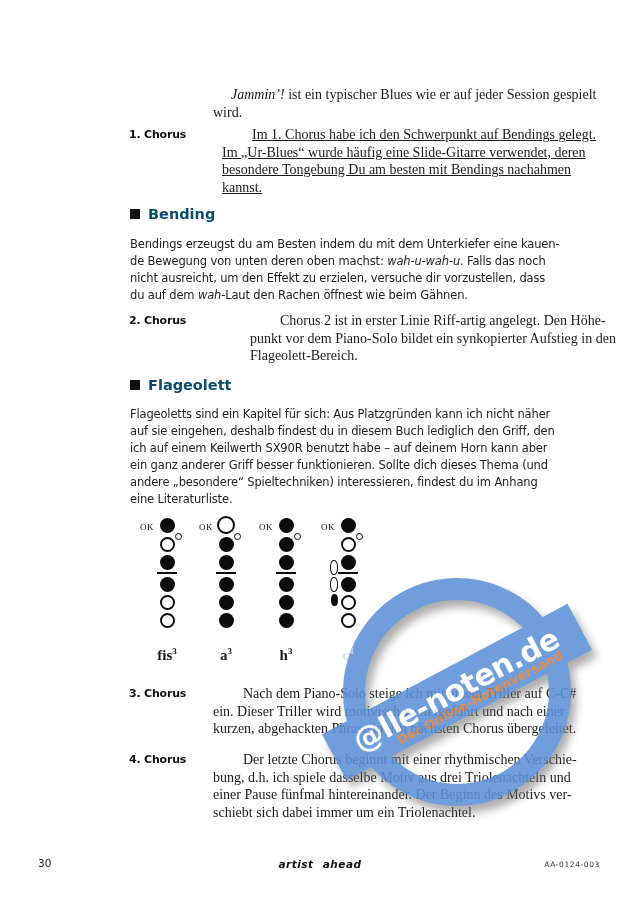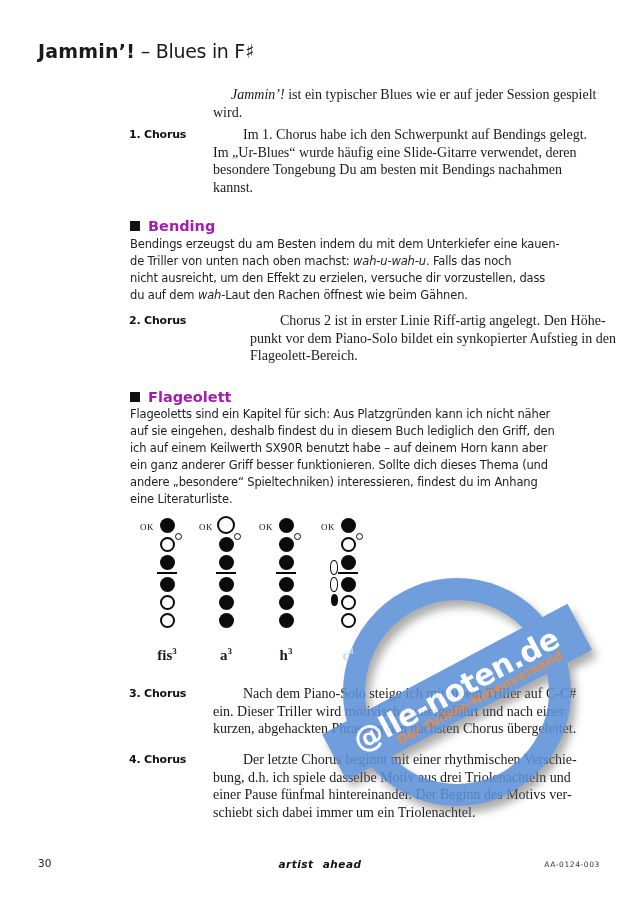--- a/index.html
+++ b/index.html
@@ -21,21 +21,21 @@
   .indent18 { text-indent:18px; }
   .ital { font-style:italic; }
 
   
   .chorus-label {
     font-family:"DejaVu Sans","Liberation Sans",sans-serif;
     font-weight:bold; font-size:11px; letter-spacing:-0.2px; color:#111;
   }
 
   
-  .heading { font-family:"DejaVu Sans","Liberation Sans",sans-serif; font-weight:bold; font-size:14.5px; color:#a21caf;margin-top:12px; }
+  .heading { font-family:"DejaVu Sans","Liberation Sans",sans-serif; font-weight:bold; font-size:14.5px; color:#0c4a6e; }
   .heading .square { display:inline-block; width:10px; height:10px; background:#111; margin-right:8px; }
 
   
   .sans-para {
     font-family:"DejaVu Sans","Liberation Sans",sans-serif;
     font-size:11.5px; line-height:17px; letter-spacing:-0.15px; color:#222; white-space:pre;
   }
   .sans-para .ital { font-style:italic; }
 
   
@@ -68,35 +68,34 @@
                   font-family:"DejaVu Sans","Liberation Sans",sans-serif; font-weight:bold; font-style:italic;
                   font-size:10.5px; word-spacing:5px; letter-spacing:0.5px; color:#111; }
   .footer-code { left:440px; top:860px; width:160px; text-align:right;
                  font-family:"DejaVu Sans","Liberation Sans",sans-serif; font-size:7.5px; letter-spacing:0.6px; color:#333; }
 </style>
 </head>
 <body>
 
 <div class="page">
 
-  <div class="abs title"><span class="main">Jammin’!</span><span class="sub"> – Blues in F♯</span></div>
 
   <div class="abs serif-para indent18" style="left:213px; top:86px; width:370px;"><span class="ital">Jammin’!</span><span> ist ein typischer Blues wie er auf jeder Session gespielt
 wird.</span></div>
 
   <div class="abs chorus-label" style="left:129px; top:128px;">1. Chorus</div>
-  <div class="abs serif-para indent30" style="left:213px; top:126px; width:370px;">Im 1. Chorus habe ich den Schwerpunkt auf Bendings gelegt.
+  <div class="abs serif-para indent30" style="left:222px; top:126px; width:370px;text-decoration:underline;">Im 1. Chorus habe ich den Schwerpunkt auf Bendings gelegt.
 Im „Ur-Blues“ wurde häufig eine Slide-Gitarre verwendet, deren
 besondere Tongebung Du am besten mit Bendings nachahmen
 kannst.</div>
 
   <div class="abs heading" style="left:130px; top:206px;"><span class="square"></span><span>Bending</span></div>
 
   <div class="abs sans-para" style="left:130px; top:236px; width:460px;"><span>Bendings erzeugst du am Besten indem du mit dem Unterkiefer eine kauen-
-de Triller von unten nach oben machst: </span><span class="ital">wah-u-wah-u</span><span>. Falls das noch
+de Bewegung von unten deren oben machst: </span><span class="ital">wah-u-wah-u</span><span>. Falls das noch
 nicht ausreicht, um den Effekt zu erzielen, versuche dir vorzustellen, dass
 du auf dem </span><span class="ital">wah</span><span>-Laut den Rachen öffnest wie beim Gähnen.</span></div>
 
   <div class="abs chorus-label" style="left:129px; top:314px;">2. Chorus</div>
   <div class="abs serif-para indent30" style="left:213px; top:312px; width:370px;margin-left:37px;">Chorus 2 ist in erster Linie Riff-artig angelegt. Den Höhe-
 punkt vor dem Piano-Solo bildet ein synkopierter Aufstieg in den
 Flageolett-Bereich.</div>
 
   <div class="abs heading" style="left:130px; top:377px;"><span class="square"></span><span>Flageolett</span></div>
 

